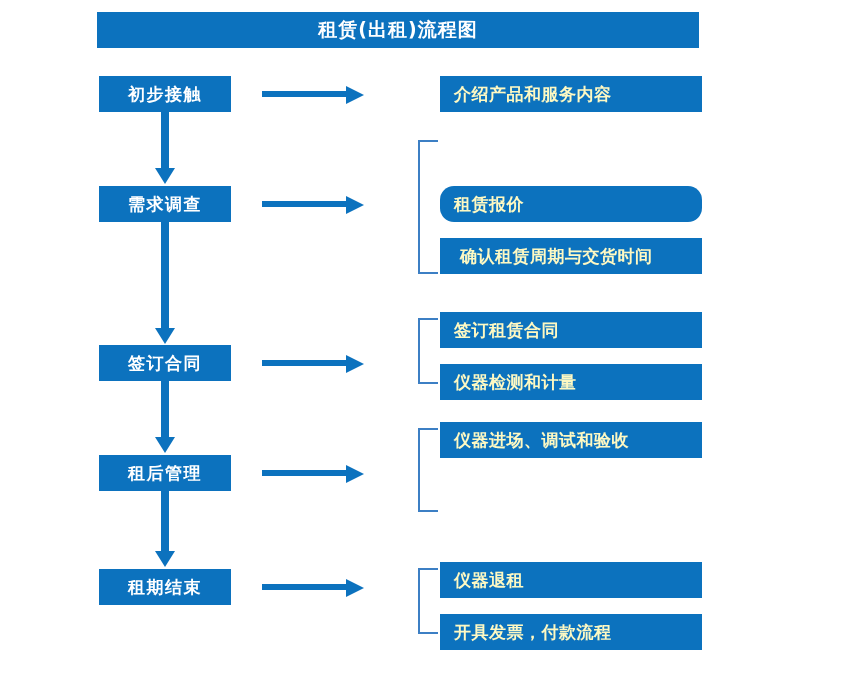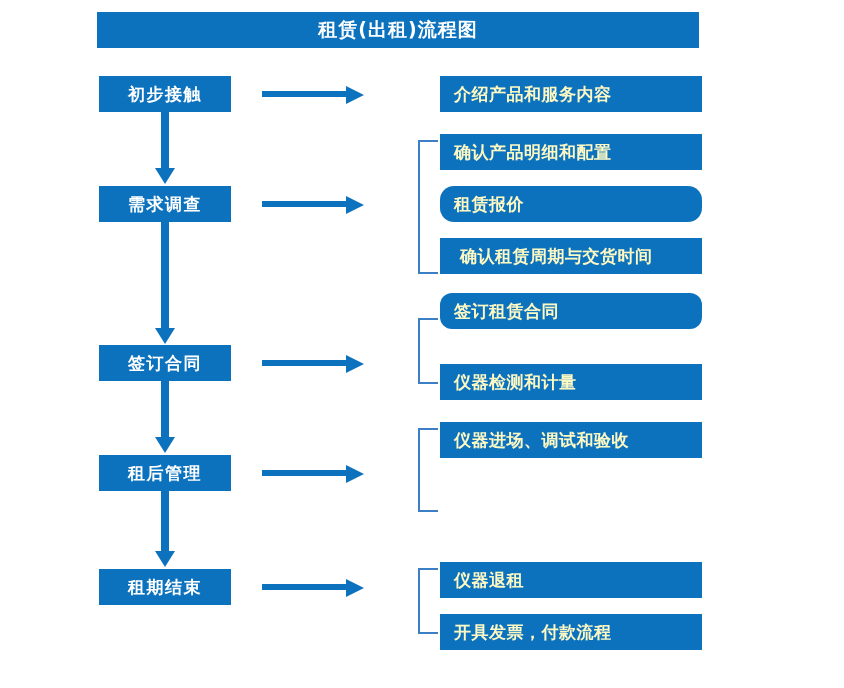--- a/index.html
+++ b/index.html
@@ -177,31 +177,28 @@
   <div class="conn" style="left:416px; top:568px;">
     <svg width="26" height="66" viewBox="0 0 26 66">
       <path d="M22,1 L3,1 L3,65 L22,65" fill="none" stroke="#3C7FC4" stroke-width="2"></path>
     </svg>
   </div>
 
   <div class="detail-box" style="top:76px;">
     <span>介绍产品和服务内容</span>
   </div>
 
-  <div class="detail-box" style="top:134px;">
-    <span>确认产品明细和配置</span>
-  </div>
   <div class="detail-box" style="top:186px;border-radius:14px;">
     <span>租赁报价</span>
   </div>
   <div class="detail-box" style="top:238px;padding-left:20px;">
     <span>确认租赁周期与交货时间</span>
   </div>
 
-  <div class="detail-box" style="top:293px;border-radius:12px;">
+  <div class="detail-box" style="top:312px;">
     <span>签订租赁合同</span>
   </div>
   <div class="detail-box" style="top:364px;">
     <span>仪器检测和计量</span>
   </div>
 
   <div class="detail-box" style="top:422px;">
     <span>仪器进场、调试和验收</span>
   </div>
 

